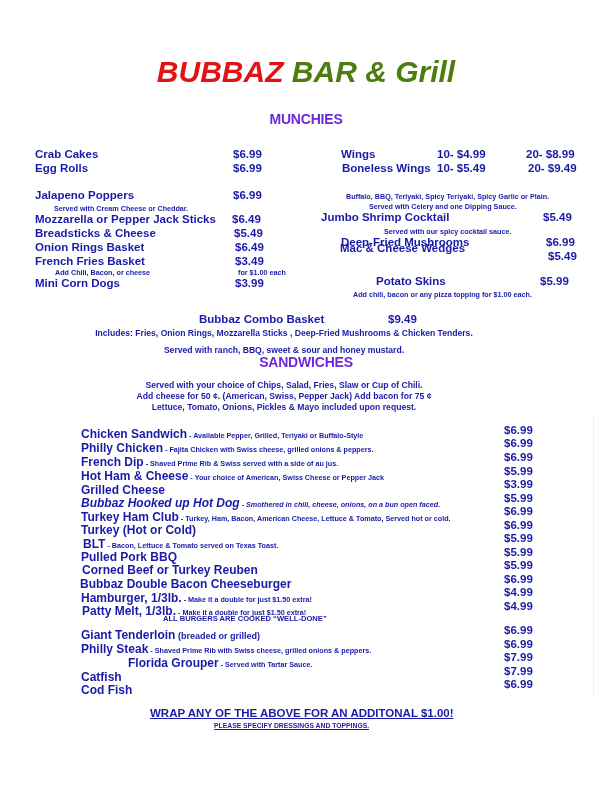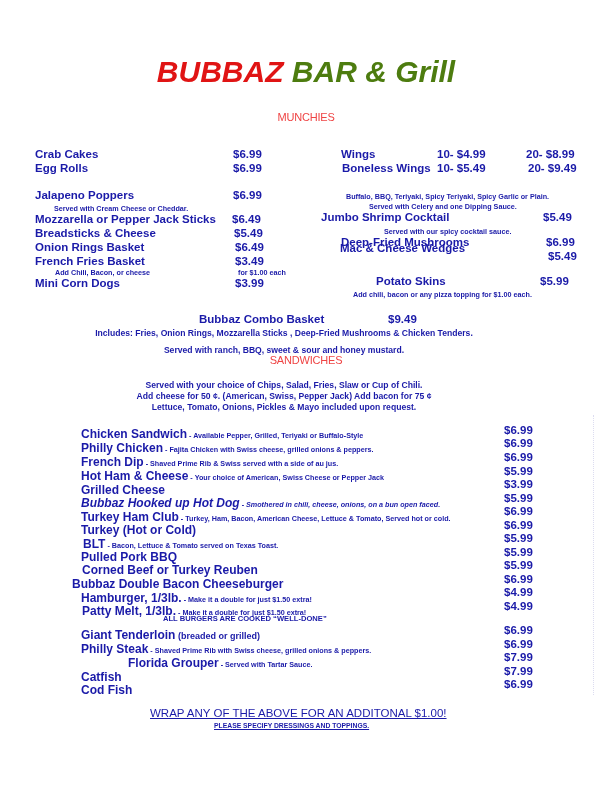--- a/index.html
+++ b/index.html
@@ -5,30 +5,30 @@
   html, body { margin: 0; padding: 0; background: #ffffff; }
   body {
     width: 612px; height: 792px; position: relative; overflow: hidden;
     font-family: "DejaVu Sans", sans-serif; color: #1a1aa8;
   }
   .abs { position: absolute; white-space: nowrap; }
   .title { top: 55px; left: 0; width: 612px; text-align: center;
     font-family: "Liberation Sans", sans-serif; font-weight: bold; font-style: italic; font-size: 30px; }
   .title .red { color: #e01414; }
   .title .blue { color: #4d7c0f; }
-  .section-head { left: 0; width: 612px; text-align: center; color: #ef4444;
-    font-family: "Liberation Sans", sans-serif; font-weight: normal; font-size: 11px; letter-spacing: -0.2px; }
+  .section-head { left: 0; width: 612px; text-align: center; color: #6d28d9;
+    font-family: "Liberation Sans", sans-serif; font-weight: bold; font-size: 14px; letter-spacing: -0.2px; }
   .big { font-family: "Liberation Sans", sans-serif; font-weight: bold; font-size: 11.5px; color: #1a1aa8; }
   .small { font-family: "Liberation Sans", sans-serif; font-weight: bold; font-size: 7.2px; color: #1a1aa8; }
   .mid { font-family: "Liberation Sans", sans-serif; font-weight: bold; font-size: 8.6px; color: #1a1aa8; }
   .sw-name { font-family: "Liberation Sans", sans-serif; font-size: 12px; color: #1a1aa8; font-weight: bold; }
   .sw-desc { font-family: "Liberation Sans", sans-serif; font-size: 7.2px; color: #1a1aa8; font-weight: bold; }
   .center { left: 0; width: 568px; text-align: center; }
   .price { font-family: "Liberation Sans", sans-serif; font-weight: bold; font-size: 11.5px; color: #1a1aa8; }
-  .wrap { font-family: "Liberation Sans", sans-serif; font-weight: normal; font-size: 11.5px; text-decoration: underline; color: #1a1aa8; }
+  .wrap { font-family: "Liberation Sans", sans-serif; font-weight: bold; font-size: 11.5px; text-decoration: underline; color: #1a1aa8; }
   .wrap-sub { font-family: "Liberation Sans", sans-serif; font-weight: bold; font-size: 6.8px; text-decoration: underline; color: #1a1aa8; }
   .dotline { position: absolute; left: 593px; top: 415px; width: 0; height: 280px; border-left: 1px dotted #dcdcf0; }
 </style>
 </head>
 <body>
 
 <div class="abs title">
   <span class="red">BUBBAZ</span>
   <span class="blue">BAR &amp; Grill</span>
 </div>
@@ -116,21 +116,21 @@
 
 <div class="abs" style="left:83px; top:533px;"><span class="sw-name">BLT</span><span class="sw-desc"> - Bacon, Lettuce &amp; Tomato served on Texas Toast.</span></div>
 <div class="abs price" style="left:504px; top:532px;">$5.99</div>
 
 <div class="abs" style="left:81px; top:546px;"><span class="sw-name">Pulled Pork BBQ</span></div>
 <div class="abs price" style="left:504px; top:546px;">$5.99</div>
 
 <div class="abs" style="left:82px; top:559px;"><span class="sw-name">Corned Beef or Turkey Reuben</span></div>
 <div class="abs price" style="left:504px; top:559px;">$5.99</div>
 
-<div class="abs" style="left:72px; top:573px;text-align:right;"><span class="sw-name">Bubbaz Double Bacon Cheeseburger</span></div>
+<div class="abs" style="left:80px; top:573px;text-align:right;"><span class="sw-name">Bubbaz Double Bacon Cheeseburger</span></div>
 <div class="abs price" style="left:504px; top:573px;">$6.99</div>
 
 <div class="abs" style="left:81px; top:587px;"><span class="sw-name">Hamburger, 1/3lb.</span><span class="sw-desc"> - Make it a double for just $1.50 extra!</span></div>
 <div class="abs price" style="left:504px; top:586px;">$4.99</div>
 
 <div class="abs" style="left:82px; top:600px;"><span class="sw-name">Patty Melt, 1/3lb.</span><span class="sw-desc"> - Make it a double for just $1.50 extra!</span></div>
 <div class="abs price" style="left:504px; top:600px;">$4.99</div>
 
 <div class="abs small" style="left:163px; top:614px; font-size:7.6px;">ALL BURGERS ARE COOKED “WELL-DONE”</div>
 

